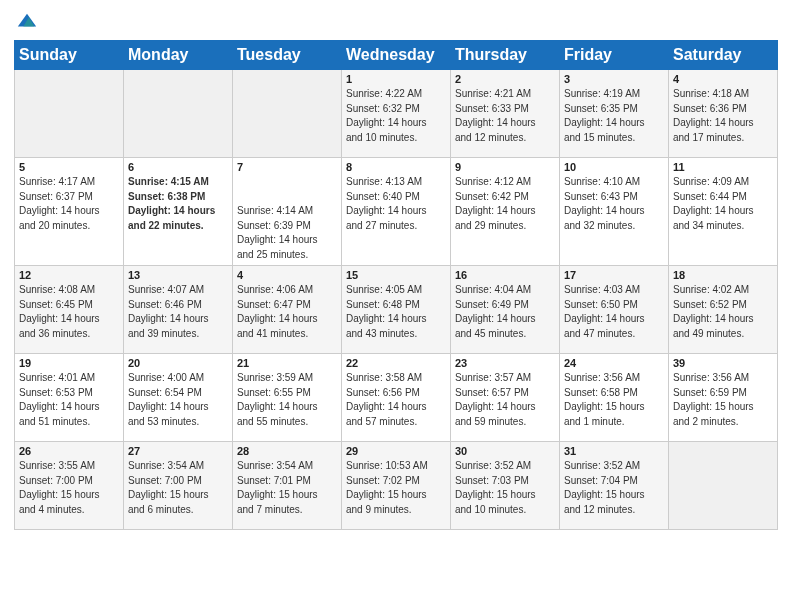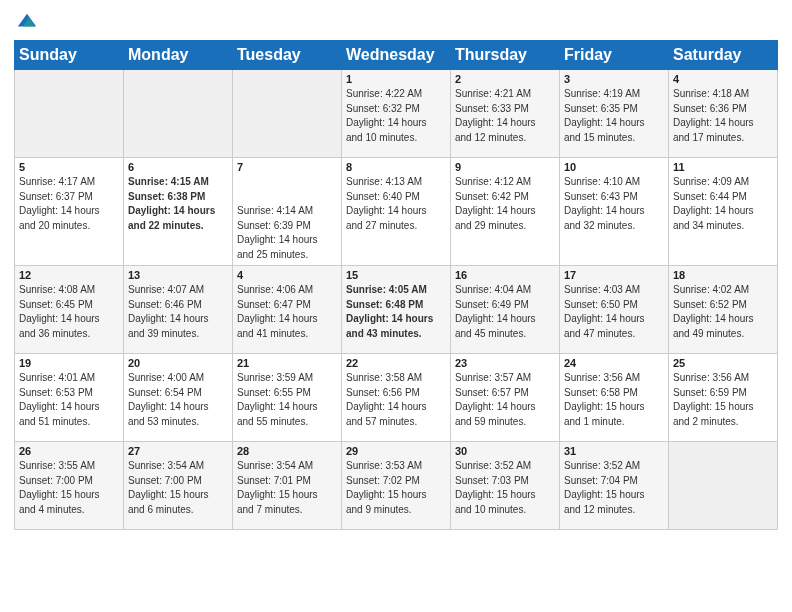--- a/index.html
+++ b/index.html
@@ -222,21 +222,21 @@
 Daylight: 14 hours and 39 minutes.</div>
           </td>
           <td>
             <span class="day-num">4</span>
             <div class="day-info" style="white-space: pre-line;">Sunrise: 4:06 AM
 Sunset: 6:47 PM
 Daylight: 14 hours and 41 minutes.</div>
           </td>
           <td>
             <span class="day-num">15</span>
-            <div class="day-info" style="white-space: pre-line; font-weight: bold;">Sunrise: 4:05 AM
+            <div class="day-info" style="white-space: pre-line;">Sunrise: 4:05 AM
 Sunset: 6:48 PM
 Daylight: 14 hours and 43 minutes.</div>
           </td>
           <td>
             <span class="day-num">16</span>
             <div class="day-info" style="white-space: pre-line;">Sunrise: 4:04 AM
 Sunset: 6:49 PM
 Daylight: 14 hours and 45 minutes.</div>
           </td>
           <td>
@@ -283,21 +283,21 @@
 Sunset: 6:57 PM
 Daylight: 14 hours and 59 minutes.</div>
           </td>
           <td>
             <span class="day-num">24</span>
             <div class="day-info" style="white-space: pre-line;">Sunrise: 3:56 AM
 Sunset: 6:58 PM
 Daylight: 15 hours and 1 minute.</div>
           </td>
           <td>
-            <span class="day-num">25</span>
+            <span class="day-num">39</span>
             <div class="day-info" style="white-space: pre-line;">Sunrise: 3:56 AM
 Sunset: 6:59 PM
 Daylight: 15 hours and 2 minutes.</div>
           </td>
         </tr>
         <tr>
           <td>
             <span class="day-num">26</span>
             <div class="day-info" style="white-space: pre-line;">Sunrise: 3:55 AM
 Sunset: 7:00 PM
@@ -310,21 +310,21 @@
 Daylight: 15 hours and 6 minutes.</div>
           </td>
           <td>
             <span class="day-num">28</span>
             <div class="day-info" style="white-space: pre-line;">Sunrise: 3:54 AM
 Sunset: 7:01 PM
 Daylight: 15 hours and 7 minutes.</div>
           </td>
           <td>
             <span class="day-num">29</span>
-            <div class="day-info" style="white-space: pre-line;">Sunrise: 3:53 AM
+            <div class="day-info" style="white-space: pre-line;">Sunrise: 10:53 AM
 Sunset: 7:02 PM
 Daylight: 15 hours and 9 minutes.</div>
           </td>
           <td>
             <span class="day-num">30</span>
             <div class="day-info" style="white-space: pre-line;">Sunrise: 3:52 AM
 Sunset: 7:03 PM
 Daylight: 15 hours and 10 minutes.</div>
           </td>
           <td>

